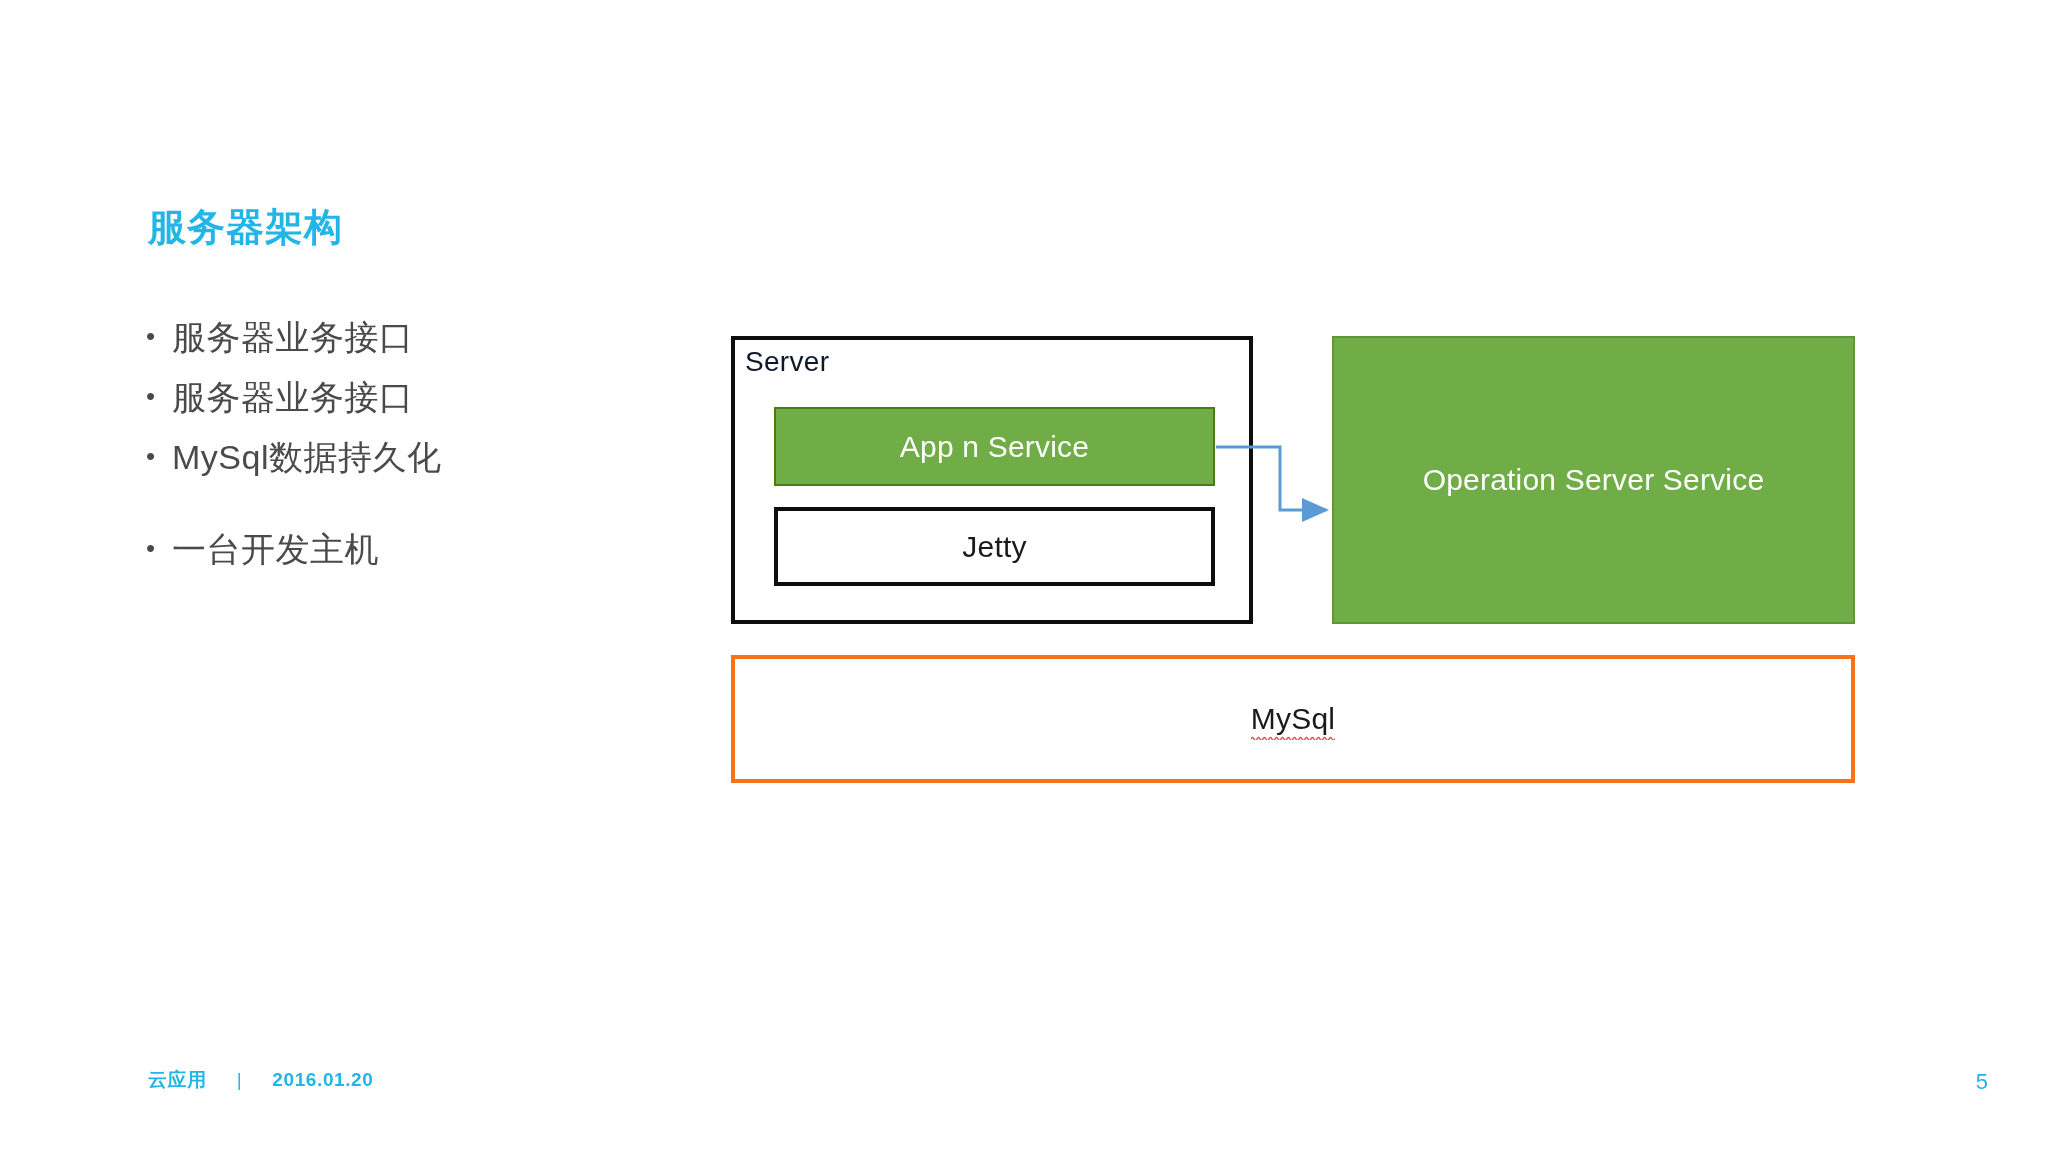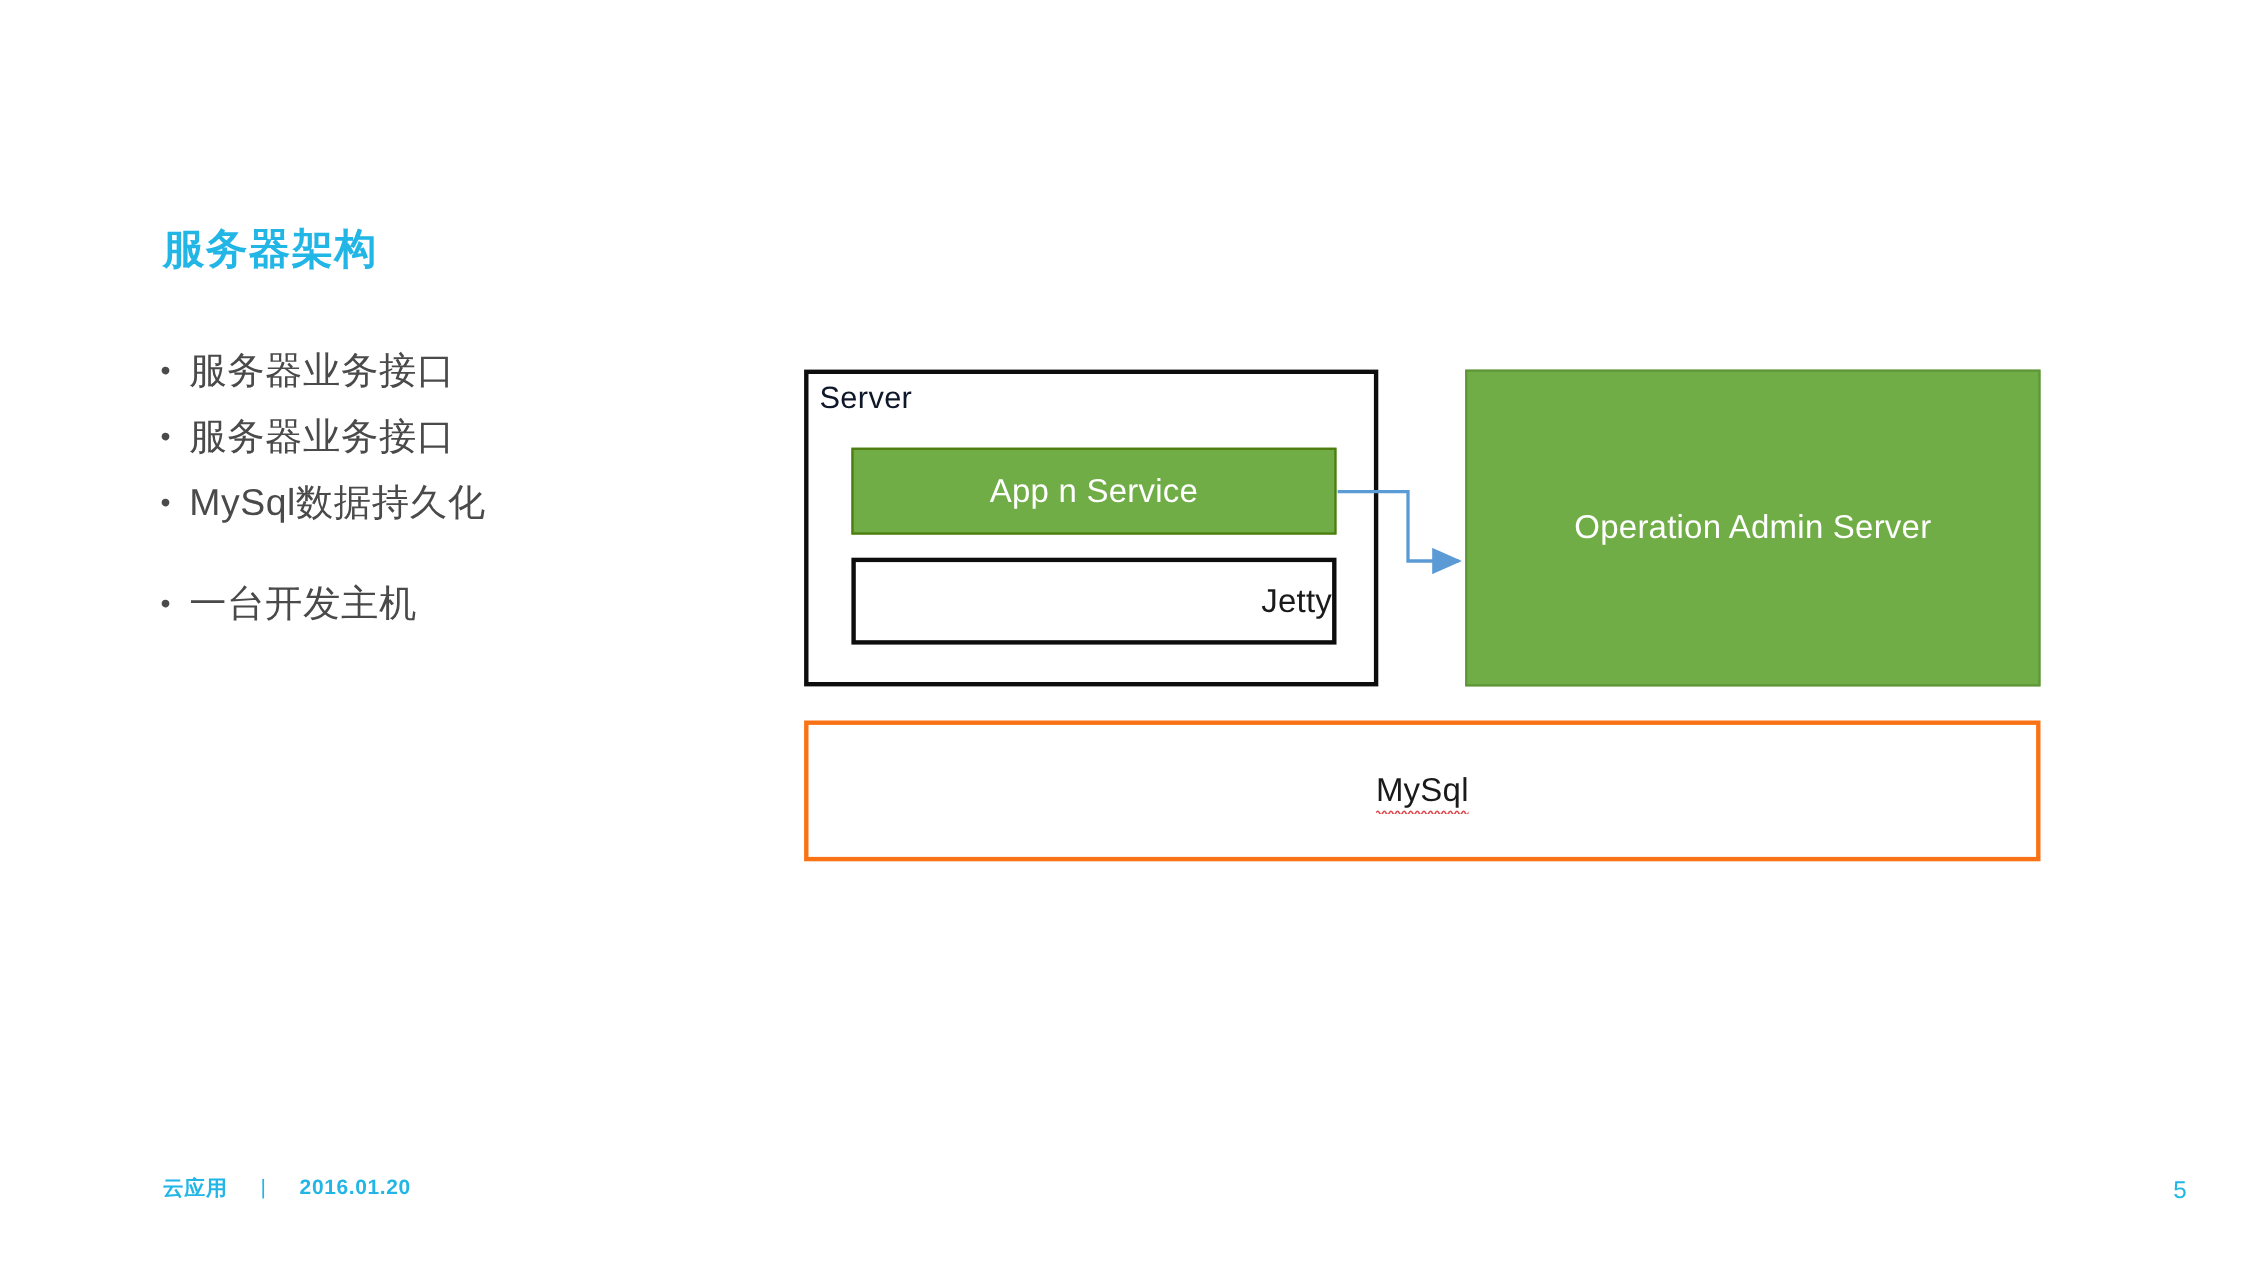--- a/index.html
+++ b/index.html
@@ -120,21 +120,21 @@
   }
   #jetty-box {
     left: 774px;
     top: 507px;
     width: 441px;
     height: 79px;
     background: #ffffff;
     border: 4px solid #0d0d0d;
     display: flex;
     align-items: center;
-    justify-content: flex-end;
+    justify-content: center;
   }
   #jetty-label {
     color: #1a1a1a;
     font-size: 30px;
     letter-spacing: 0.2px;
   }
   #operation-admin-box {
     left: 1332px;
     top: 336px;
     width: 523px;
@@ -256,21 +256,21 @@
 
     <div class="dg-box" id="app-n-service-box">
       <span id="app-n-service-label">App n Service</span>
     </div>
 
     <div class="dg-box" id="jetty-box">
       <span id="jetty-label">Jetty</span>
     </div>
 
     <div class="dg-box" id="operation-admin-box">
-      <span id="operation-admin-label">Operation Admin Server</span>
+      <span id="operation-admin-label">Operation Server Service</span>
     </div>
 
     <div class="dg-box" id="mysql-box">
       <span class="mysql-label-wrap">
         <span id="mysql-label">MySql</span>
         <span class="spell-underline">
           <svg width="100" height="5" viewBox="0 0 100 5" preserveAspectRatio="none">
             <path d="M0,4 Q1.5,1 3,4 T6,4 T9,4 T12,4 T15,4 T18,4 T21,4 T24,4 T27,4 T30,4 T33,4 T36,4 T39,4 T42,4 T45,4 T48,4 T51,4 T54,4 T57,4 T60,4 T63,4 T66,4 T69,4 T72,4 T75,4 T78,4 T81,4 T84,4 T87,4 T90,4 T93,4 T96,4 T99,4" fill="none" stroke="#e0484c" stroke-width="1.4"></path>
           </svg>
         </span>

